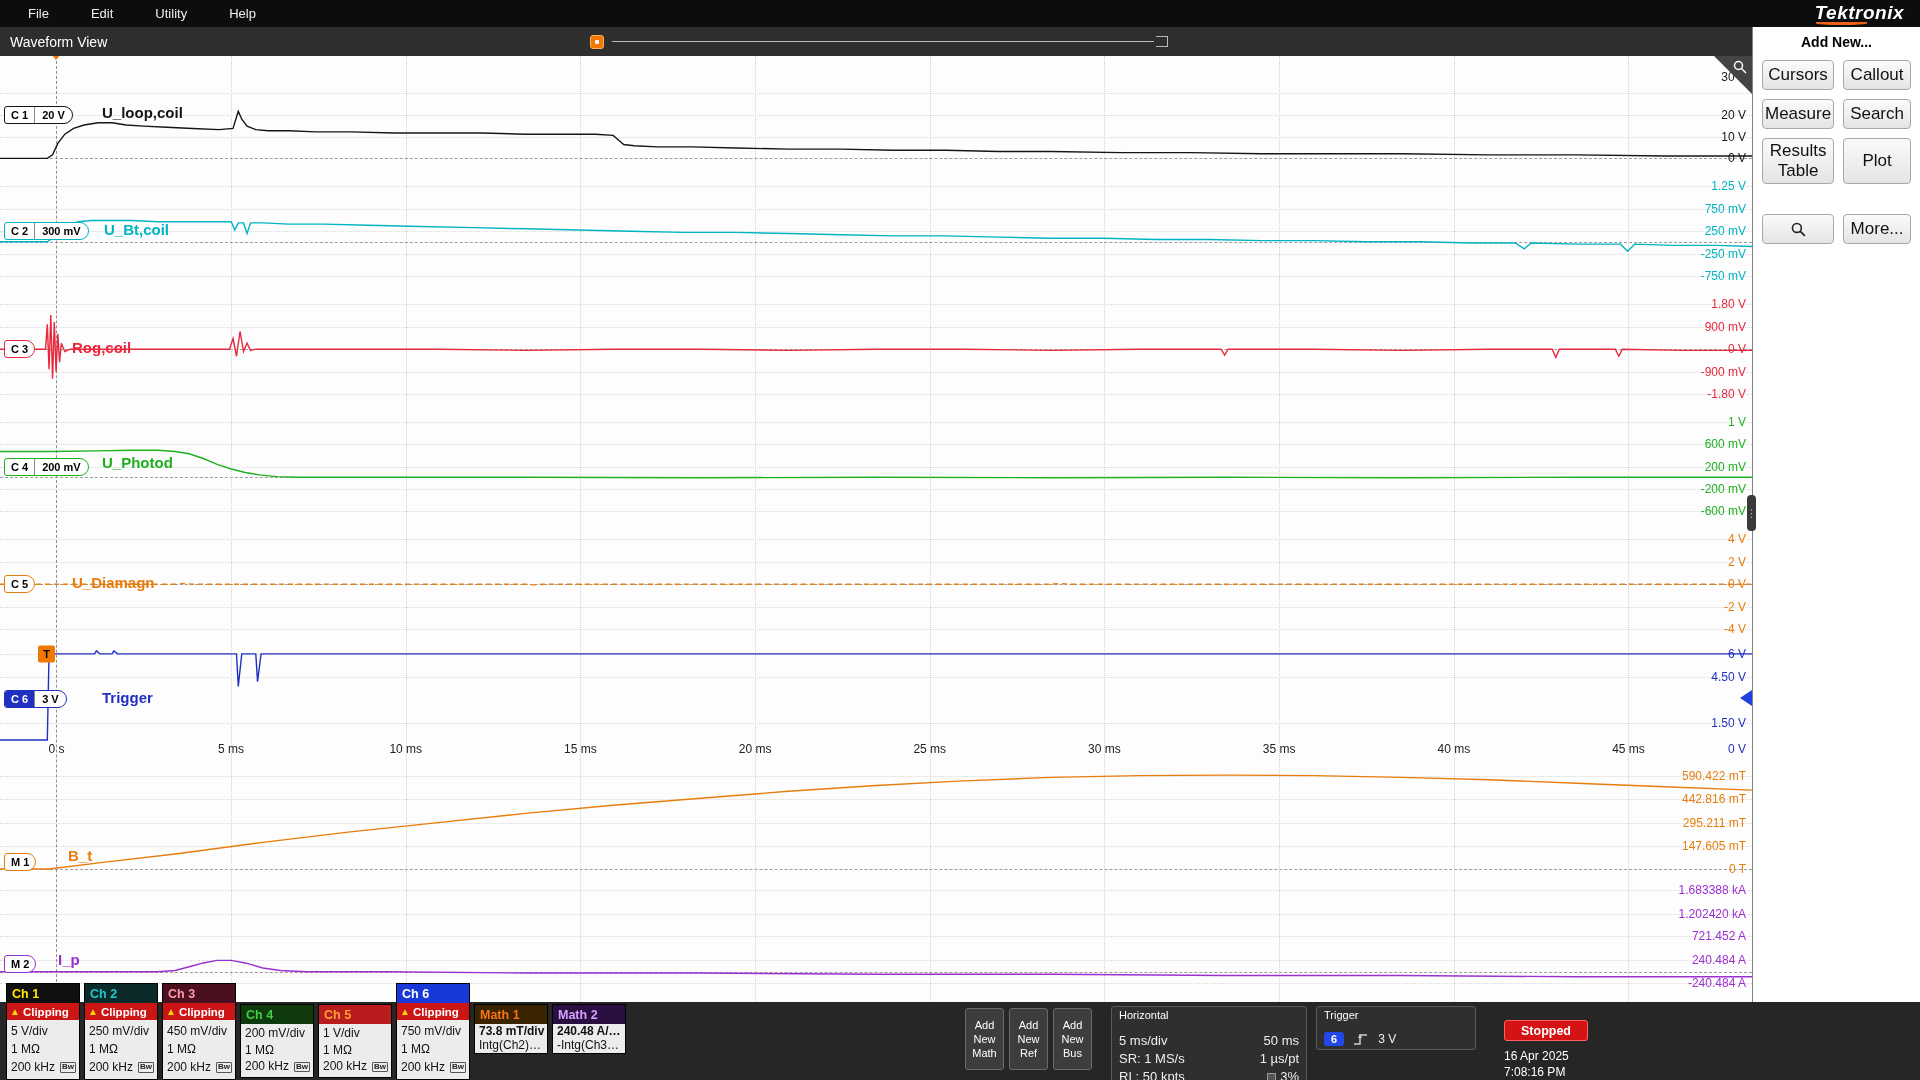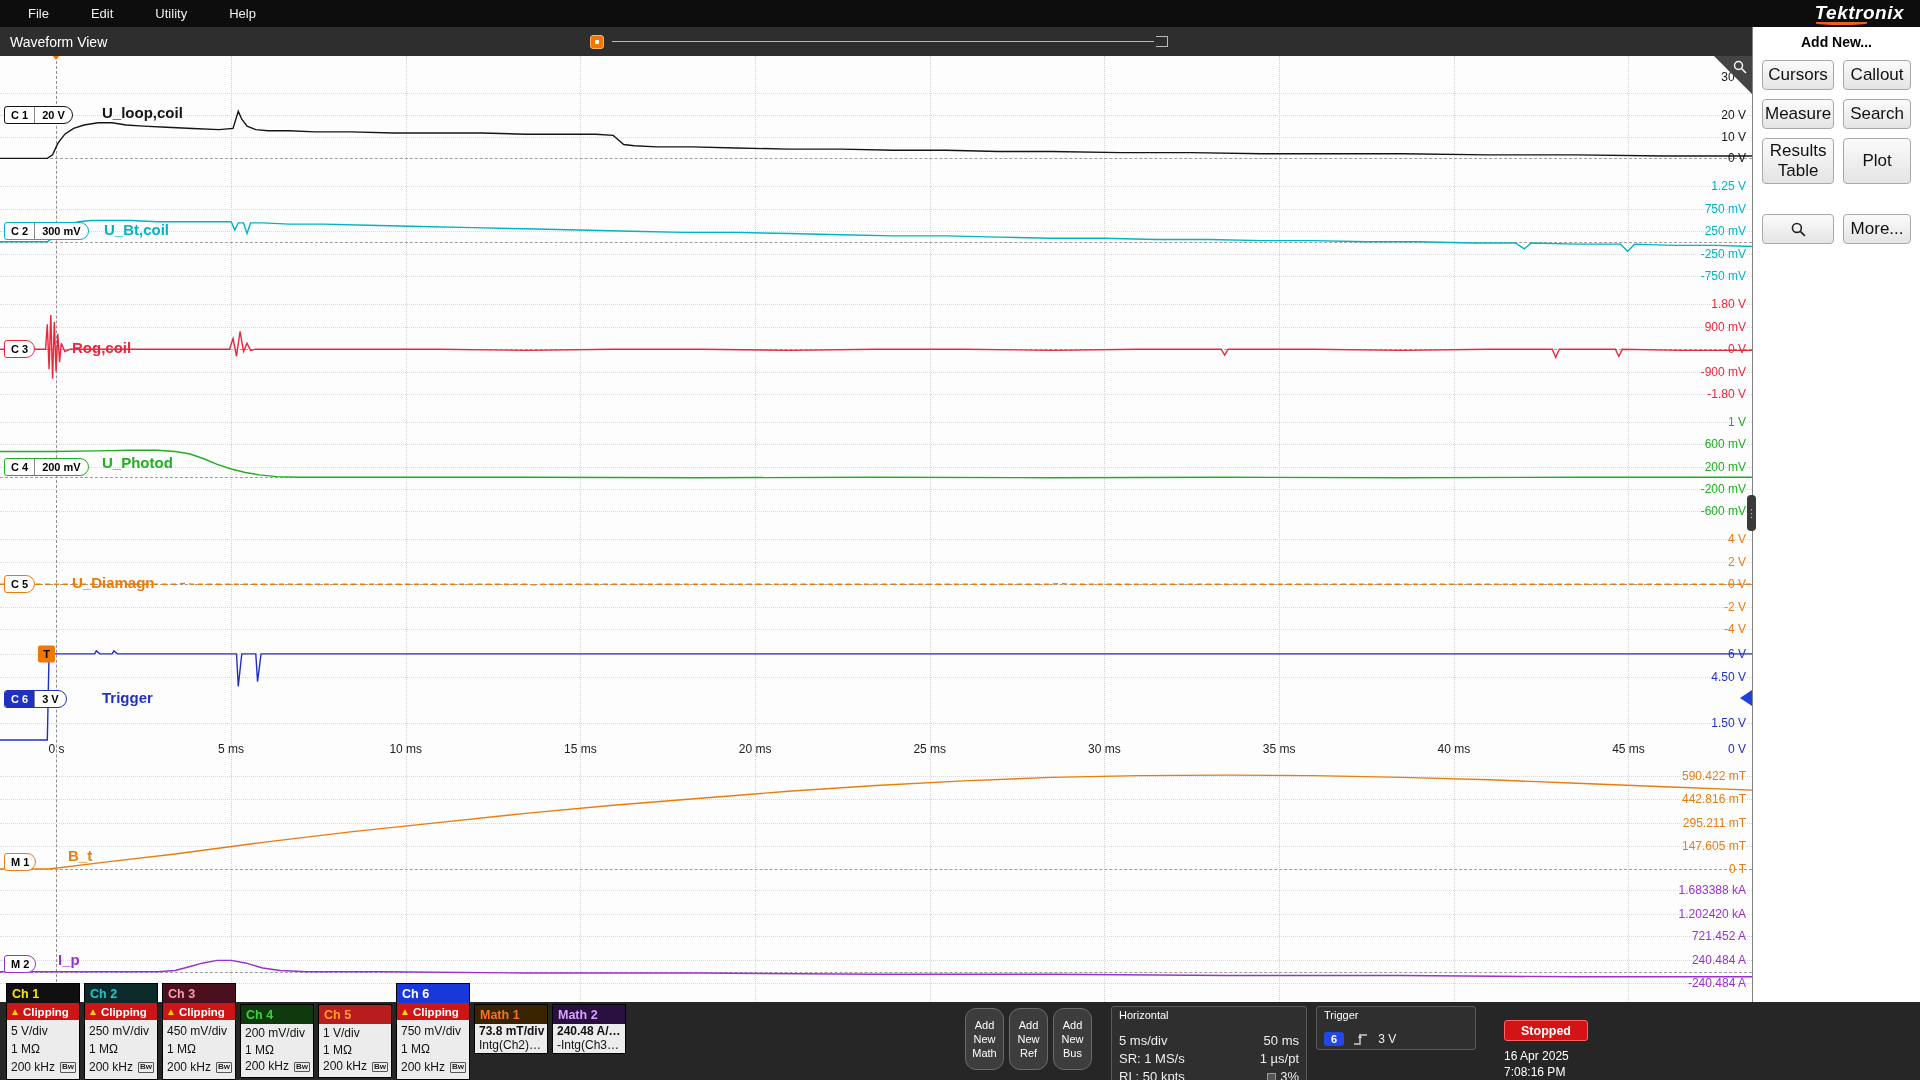--- a/index.html
+++ b/index.html
@@ -60,21 +60,21 @@
 .card.clipc{margin-top:-19px;height:97px}
 .card.norm{margin-top:2px;height:74px}
 .card.mathc{margin-top:2px;height:50px}
 .chead{height:19px;display:flex;align-items:center;padding-left:5px;font-weight:bold;font-size:12.5px;flex:none}
 .cclip{height:17px;background:#cc1616;color:#fff;display:flex;align-items:center;gap:3px;padding-left:3px;font-size:11.5px;font-weight:bold;flex:none}
 .warnicon{color:#ffd800;font-size:10px}
 .cbody{color:#111;flex:1;display:flex;flex-direction:column;justify-content:space-evenly;padding-left:4px}
 .crow{line-height:1.1;font-size:12px;display:flex;justify-content:space-between;padding-right:3px;white-space:nowrap}
 .bw{font-size:8px;border:1px solid #555;color:#222;padding:0 1px;align-self:center;border-radius:1px;font-weight:bold}
 .addgroup{display:flex;gap:5px;margin-left:335px;margin-top:6px}
-.addbtn{width:39px;height:62px;background:#3d3d3d;border:1px solid #6a6a6a;border-radius:11px;color:#fff;font-size:11px;text-align:center;display:flex;align-items:center;justify-content:center;line-height:1.3;padding:2px}
+.addbtn{width:39px;height:62px;background:#3d3d3d;border:1px solid #6a6a6a;border-radius:3px;color:#fff;font-size:11px;text-align:center;display:flex;align-items:center;justify-content:center;line-height:1.3;padding:2px}
 .bpanel{margin-top:4px;background:#2f2f2f;border:1px solid #5a5a5a;border-radius:3px;color:#eee;padding:2px 7px 3px}
 .ptitle{font-weight:normal;font-size:11px;color:#fff;margin-bottom:11px}
 .prow{display:flex;justify-content:space-between;font-size:13px;line-height:1.4}
 .pright{display:flex;align-items:center;gap:4px}
 .hposicon{width:9px;height:9px;border:1px solid #9a9a9a;background:#555;display:inline-block}
 #hpanel{width:196px;margin-left:19px}
 #tpanel{width:160px;margin-left:9px}
 #apanel{width:144px;margin-left:8px}
 .trow{display:flex;align-items:center;gap:9px;font-size:12px;margin-top:4px}
 .tsrc{background:#2448e8;color:#fff;font-weight:bold;font-size:11px;padding:1px 7px;border-radius:3px}

